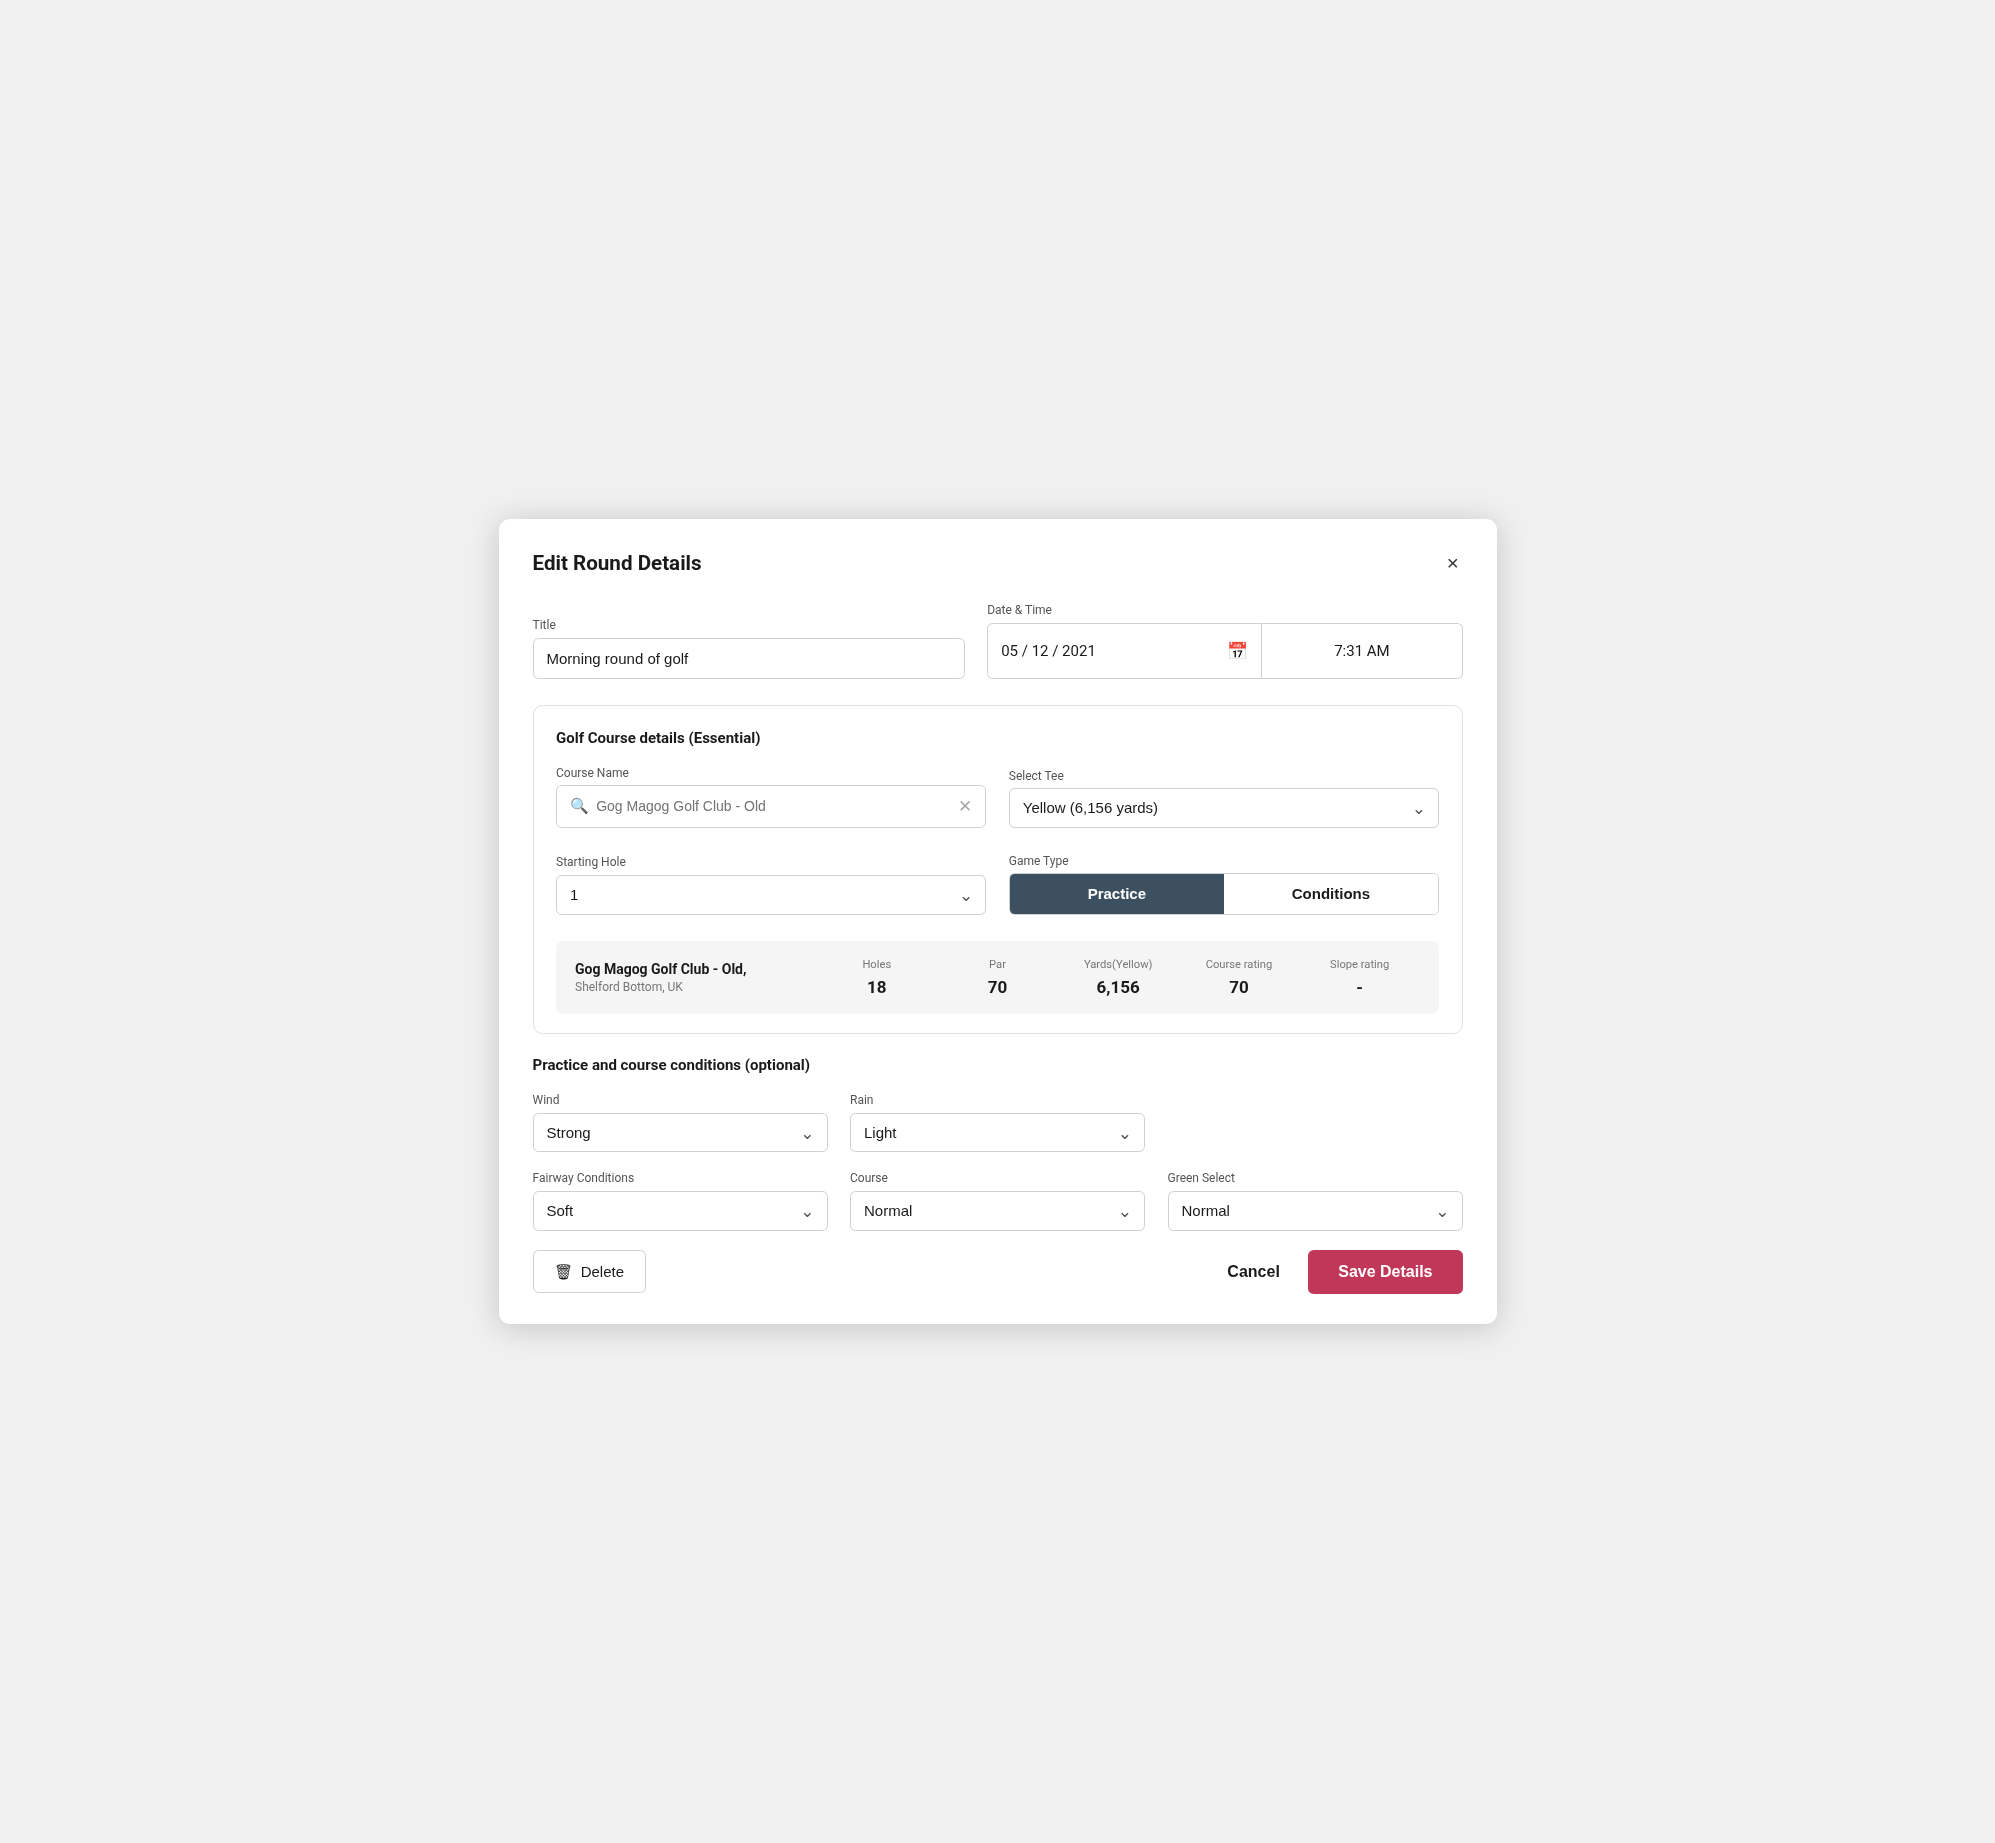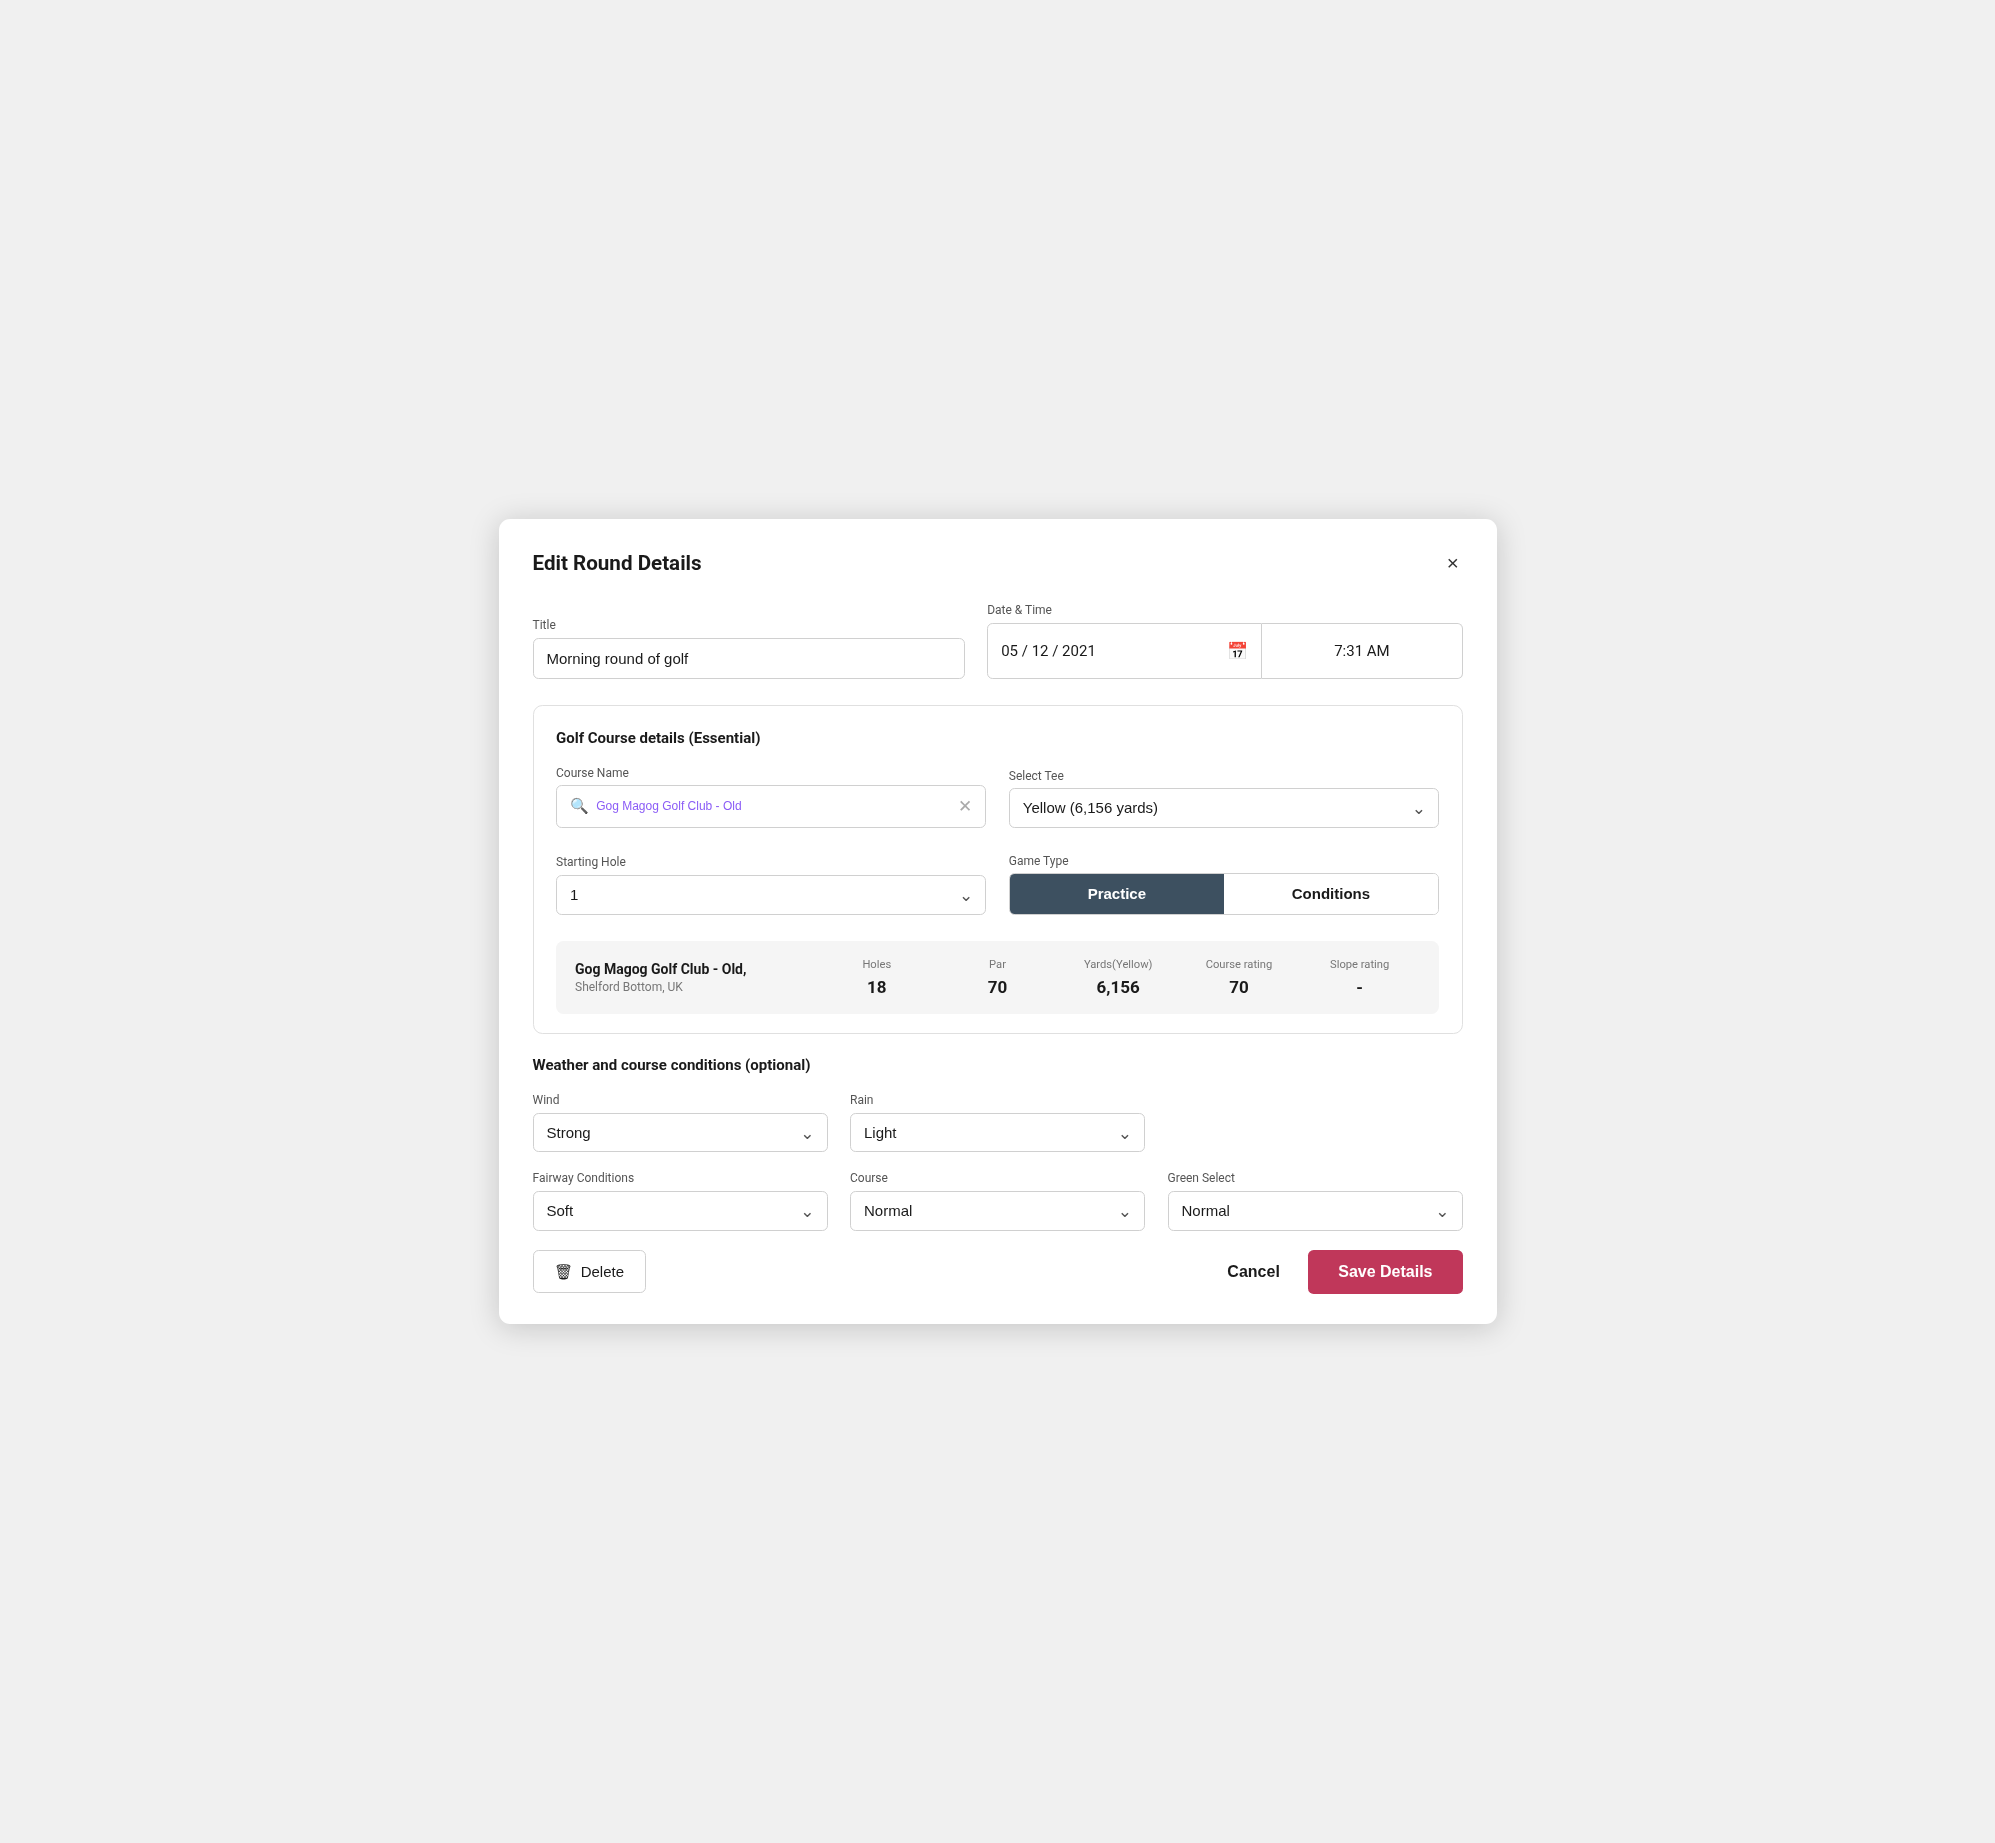--- a/index.html
+++ b/index.html
@@ -118,22 +118,22 @@
       border: 1.4px solid #d0d0d0;
       border-radius: 5.6px;
       padding: 10.3px 13px;
       gap: 7.5px;
       background: #fff;
     }
     .search-icon { color: #aaa; font-size: 15px; }
     .search-input {
       border: none;
       outline: none;
-      font-size: 12px;
-      color: #8b5cf6;
+      font-size: 14px;
+      color: #737373;
       flex: 1;
       background: transparent;
     }
     .clear-icon { color: #aaa; font-size: 17px; cursor: pointer; }
     .select-container {
       position: relative;
       display: flex;
       align-items: center;
     }
     .select-container select {
@@ -379,21 +379,21 @@
         <div class="stat-value">70</div>
       </div>
       <div class="course-stat">
         <div class="stat-label">Slope rating</div>
         <div class="stat-value">-</div>
       </div>
     </div>
   </div>
 
   <div>
-    <div class="weather-section-title">Weather and course conditions (optional)</div>
+    <div class="weather-section-title">Practice and course conditions (optional)</div>
 
     <div class="weather-row">
       <div class="weather-group">
         <label class="form-label">Wind</label>
         <div class="select-container">
           <select>
             <option>Calm</option><option>Light</option><option>Moderate</option>
             <option selected="">Strong</option><option>Very Strong</option>
           </select>
           <span class="select-chevron">⌄</span>

